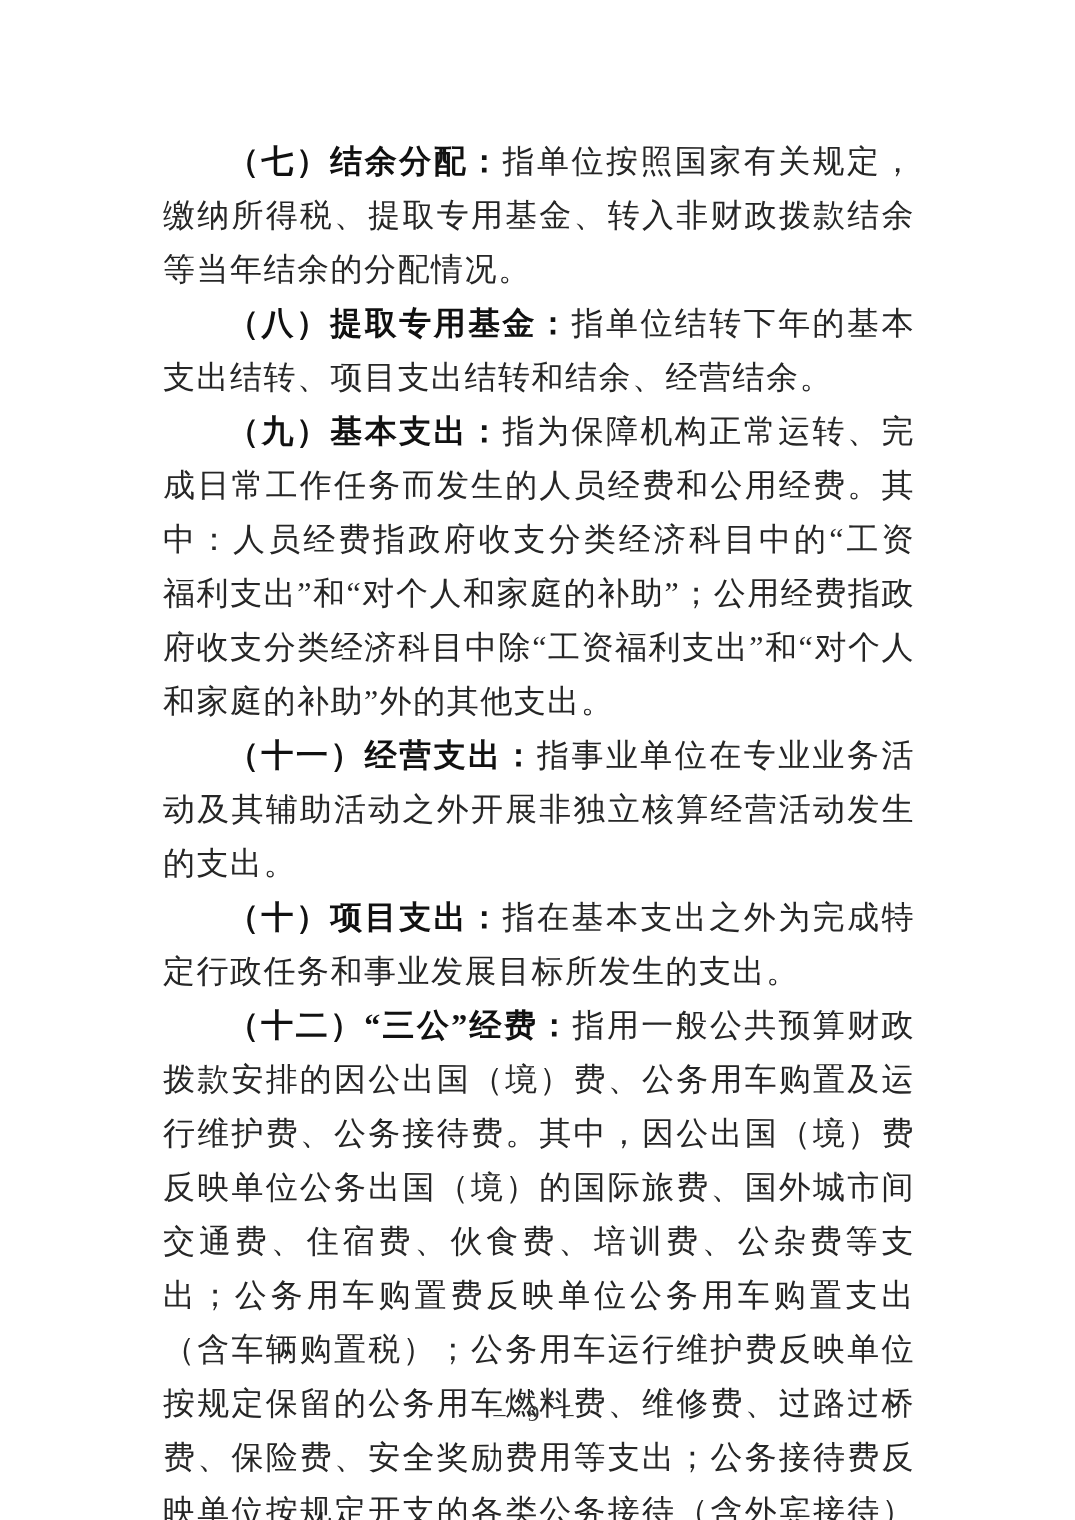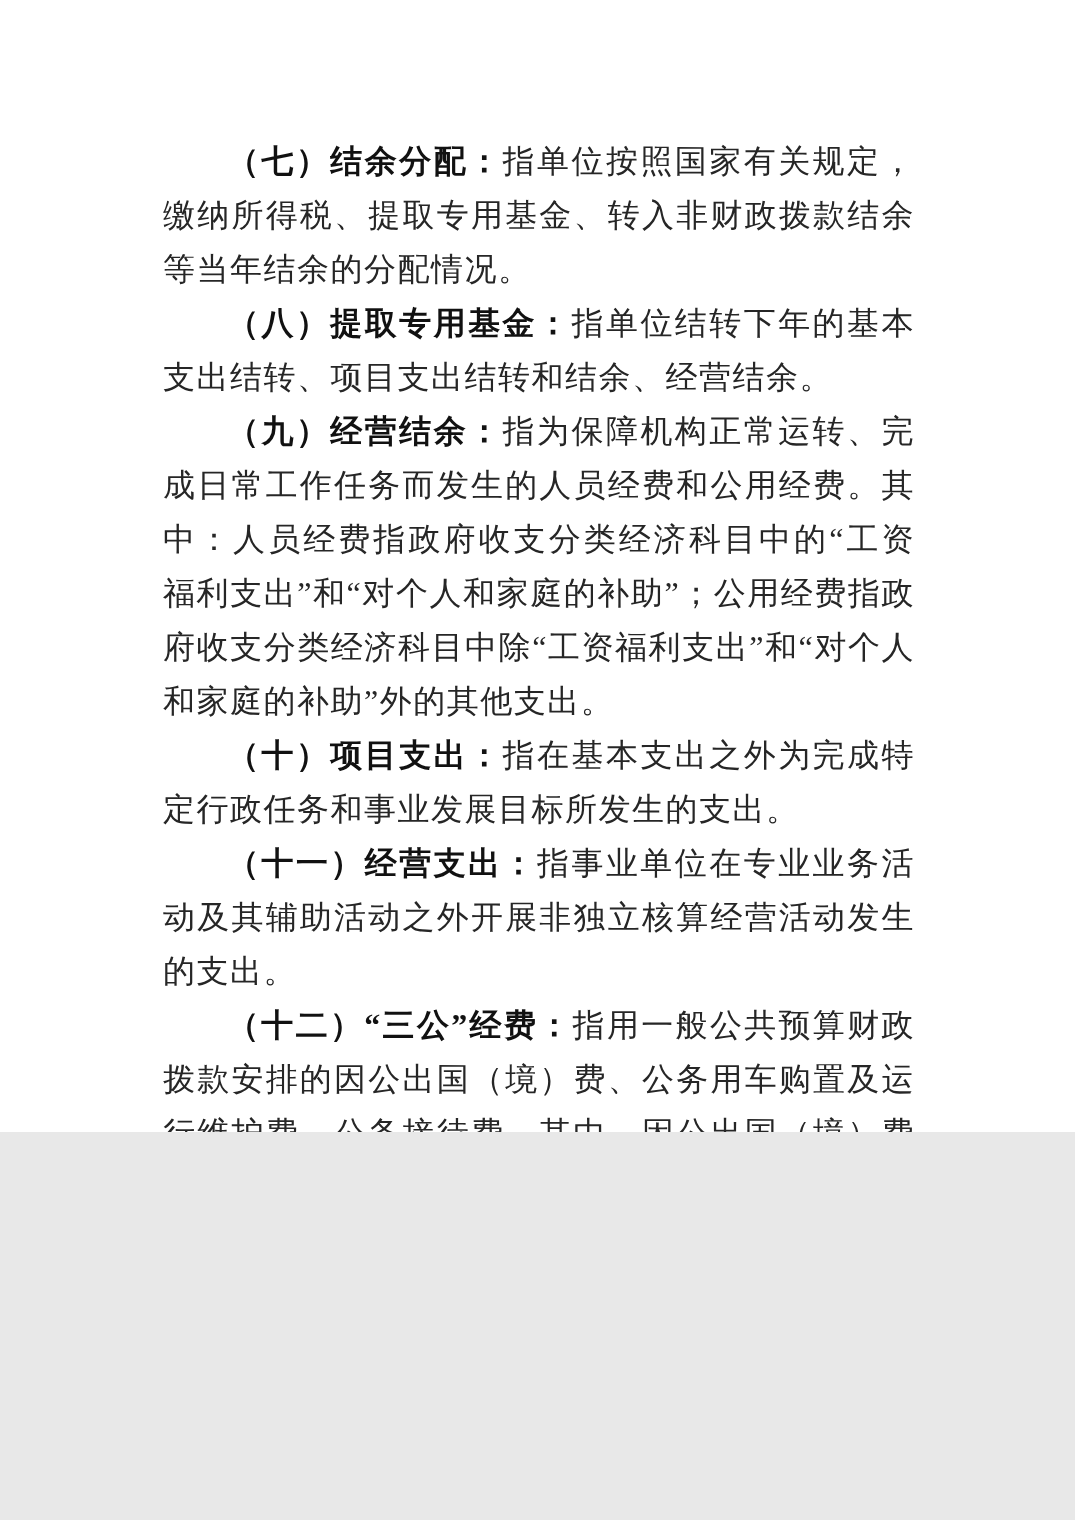--- a/index.html
+++ b/index.html
@@ -3,21 +3,21 @@
 <meta charset="utf-8">
 <style>
   html, body { margin: 0; padding: 0; }
   body {
     width: 1075px; height: 1520px;
     background: #e8e8e8;
     font-family: "Liberation Serif", "DejaVu Serif", serif;
   }
   .page {
     position: relative;
-    width: 1075px; height: 1132px;
+    width: 1075px; height: 1520px;
     background: #ffffff;
     overflow: hidden;
     color: #1f1f1f;
   }
   .content {
     position: absolute;
     left: 163px; top: 134px;
     width: 752px;
   }
   .para {
@@ -47,24 +47,24 @@
 </head>
 <body>
 
 <div class="page">
   <div class="content">
 
     <p class="para"><span class="lead">（七）结余分配：</span><span>指单位按照国家有关规定，缴纳所得税、提取专用基金、转入非财政拨款结余等当年结余的分配情况。</span></p>
 
     <p class="para"><span class="lead">（八）提取专用基金：</span><span>指单位结转下年的基本支出结转、项目支出结转和结余、经营结余。</span></p>
 
-    <p class="para"><span class="lead">（九）经营结余：</span><span>指为保障机构正常运转、完成日常工作任务而发生的人员经费和公用经费。其中：人员经费指政府收支分类经济科目中的“工资福利支出”和“对个人和家庭的补助”；公用经费指政府收支分类经济科目中除“工资福利支出”和“对个人和家庭的补助”外的其他支出。</span></p>
+    <p class="para"><span class="lead">（九）基本支出：</span><span>指为保障机构正常运转、完成日常工作任务而发生的人员经费和公用经费。其中：人员经费指政府收支分类经济科目中的“工资福利支出”和“对个人和家庭的补助”；公用经费指政府收支分类经济科目中除“工资福利支出”和“对个人和家庭的补助”外的其他支出。</span></p>
+
+    <p class="para"><span class="lead">（十一）经营支出：</span><span>指事业单位在专业业务活动及其辅助活动之外开展非独立核算经营活动发生的支出。</span></p>
 
     <p class="para"><span class="lead">（十）项目支出：</span><span>指在基本支出之外为完成特定行政任务和事业发展目标所发生的支出。</span></p>
-
-    <p class="para"><span class="lead">（十一）经营支出：</span><span>指事业单位在专业业务活动及其辅助活动之外开展非独立核算经营活动发生的支出。</span></p>
 
     <p class="para"><span class="lead">（十二）“三公”经费：</span><span>指用一般公共预算财政拨款安排的因公出国（境）费、公务用车购置及运行维护费、公务接待费。其中，因公出国（境）费反映单位公务出国（境）的国际旅费、国外城市间交通费、住宿费、伙食费、培训费、公杂费等支出；公务用车购置费反映单位公务用车购置支出（含车辆购置税）；公务用车运行维护费反映单位按规定保留的公务用车燃料费、维修费、过路过桥费、保险费、安全奖励费用等支出；公务接待费反映单位按规定开支的各类公务接待（含外宾接待）支出。</span></p>
 
   </div>
 
   <div class="footer">– 9 –</div>
 </div>
 
 </body></html>

